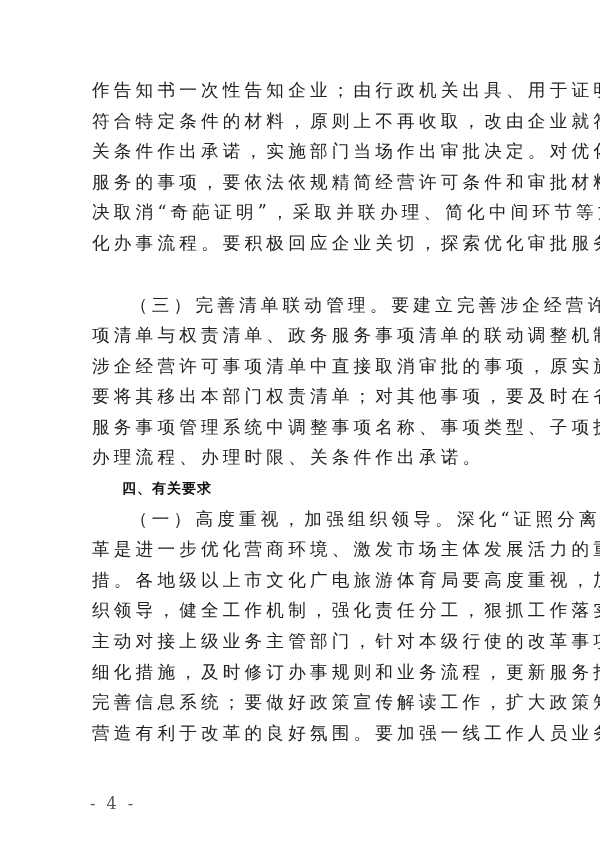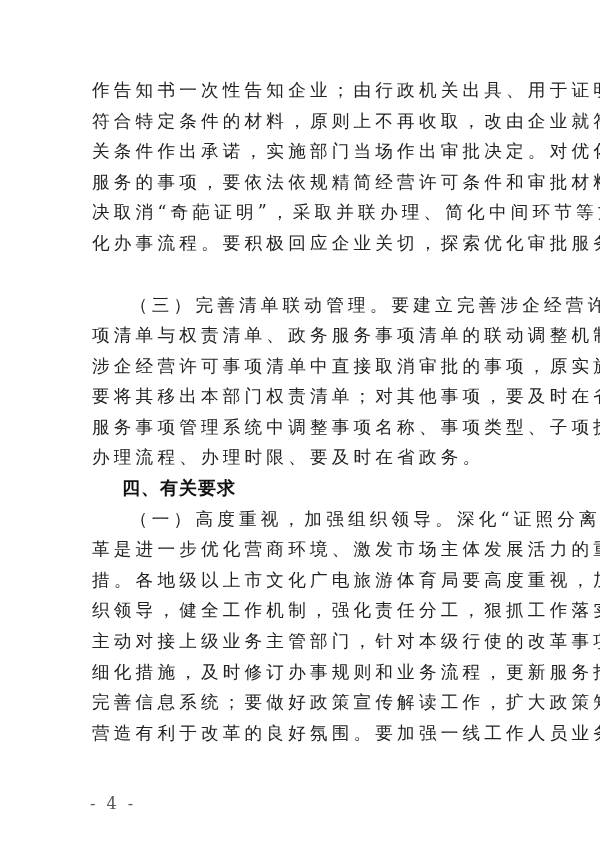--- a/index.html
+++ b/index.html
@@ -9,21 +9,21 @@
     }
     .page { position: absolute; left: 0; top: 0; width: 600px; height: 848px; }
     .line {
       position: absolute; left: 92px; width: 416px; height: 30px;
       font-size: 17.6px; line-height: 30px; letter-spacing: 4.2px; white-space: nowrap;
       text-align: justify; text-align-last: justify; color: #222;
     }
     .line.last { text-align-last: left; }
     .line.indent { left: 130px; width: 378px; }
     .heading {
-      position: absolute; left: 122px; height: 30px; font-size: 18px; line-height: 30px;
+      position: absolute; left: 122px; height: 30px; font-size: 14px; line-height: 30px;
       font-family: "DejaVu Sans", "Liberation Sans", sans-serif; font-weight: bold; color: #111; letter-spacing: 1px;
     }
     .footer {
       position: absolute; left: 90px; top: 794px; font-size: 16px; color: #555; letter-spacing: 3px;
     }
   </style>
 </head>
 <body>
 
 <div class="page">
@@ -31,21 +31,21 @@
   <div class="line" style="top:106px">符合特定条件的材料，原则上不再收取，改由企业就符合相</div>
   <div class="line" style="top:136px">关条件作出承诺，实施部门当场作出审批决定。对优化审批</div>
   <div class="line" style="top:167px">服务的事项，要依法依规精简经营许可条件和审批材料，坚</div>
   <div class="line" style="top:197px">决取消“奇葩证明”，采取并联办理、简化中间环节等方式优</div>
   <div class="line" style="top:228px">化办事流程。要积极回应企业关切，探索优化审批服务的创</div>
   <div class="line indent" style="top:290px">（三）完善清单联动管理。要建立完善涉企经营许可事</div>
   <div class="line" style="top:320px">项清单与权责清单、政务服务事项清单的联动调整机制。对</div>
   <div class="line" style="top:351px">涉企经营许可事项清单中直接取消审批的事项，原实施部门</div>
   <div class="line" style="top:381px">要将其移出本部门权责清单；对其他事项，要及时在省政务</div>
   <div class="line" style="top:412px">服务事项管理系统中调整事项名称、事项类型、子项拆分、</div>
-  <div class="line last" style="top:442px">办理流程、办理时限、要及时在省政务。</div>
+  <div class="line last" style="top:442px">办理流程、办理时限、关条件作出承诺。</div>
   <div class="heading" style="top:473px">四、有关要求</div>
   <div class="line indent" style="top:504px">（一）高度重视，加强组织领导。深化“证照分离”改</div>
   <div class="line" style="top:534px">革是进一步优化营商环境、激发市场主体发展活力的重要举</div>
   <div class="line" style="top:565px">措。各地级以上市文化广电旅游体育局要高度重视，加强组</div>
   <div class="line" style="top:595px">织领导，健全工作机制，强化责任分工，狠抓工作落实；要</div>
   <div class="line" style="top:626px">主动对接上级业务主管部门，针对本级行使的改革事项逐项</div>
   <div class="line" style="top:657px">细化措施，及时修订办事规则和业务流程，更新服务指南，</div>
   <div class="line" style="top:687px">完善信息系统；要做好政策宣传解读工作，扩大政策知晓度，</div>
   <div class="line" style="top:718px">营造有利于改革的良好氛围。要加强一线工作人员业务培训，</div>
 

